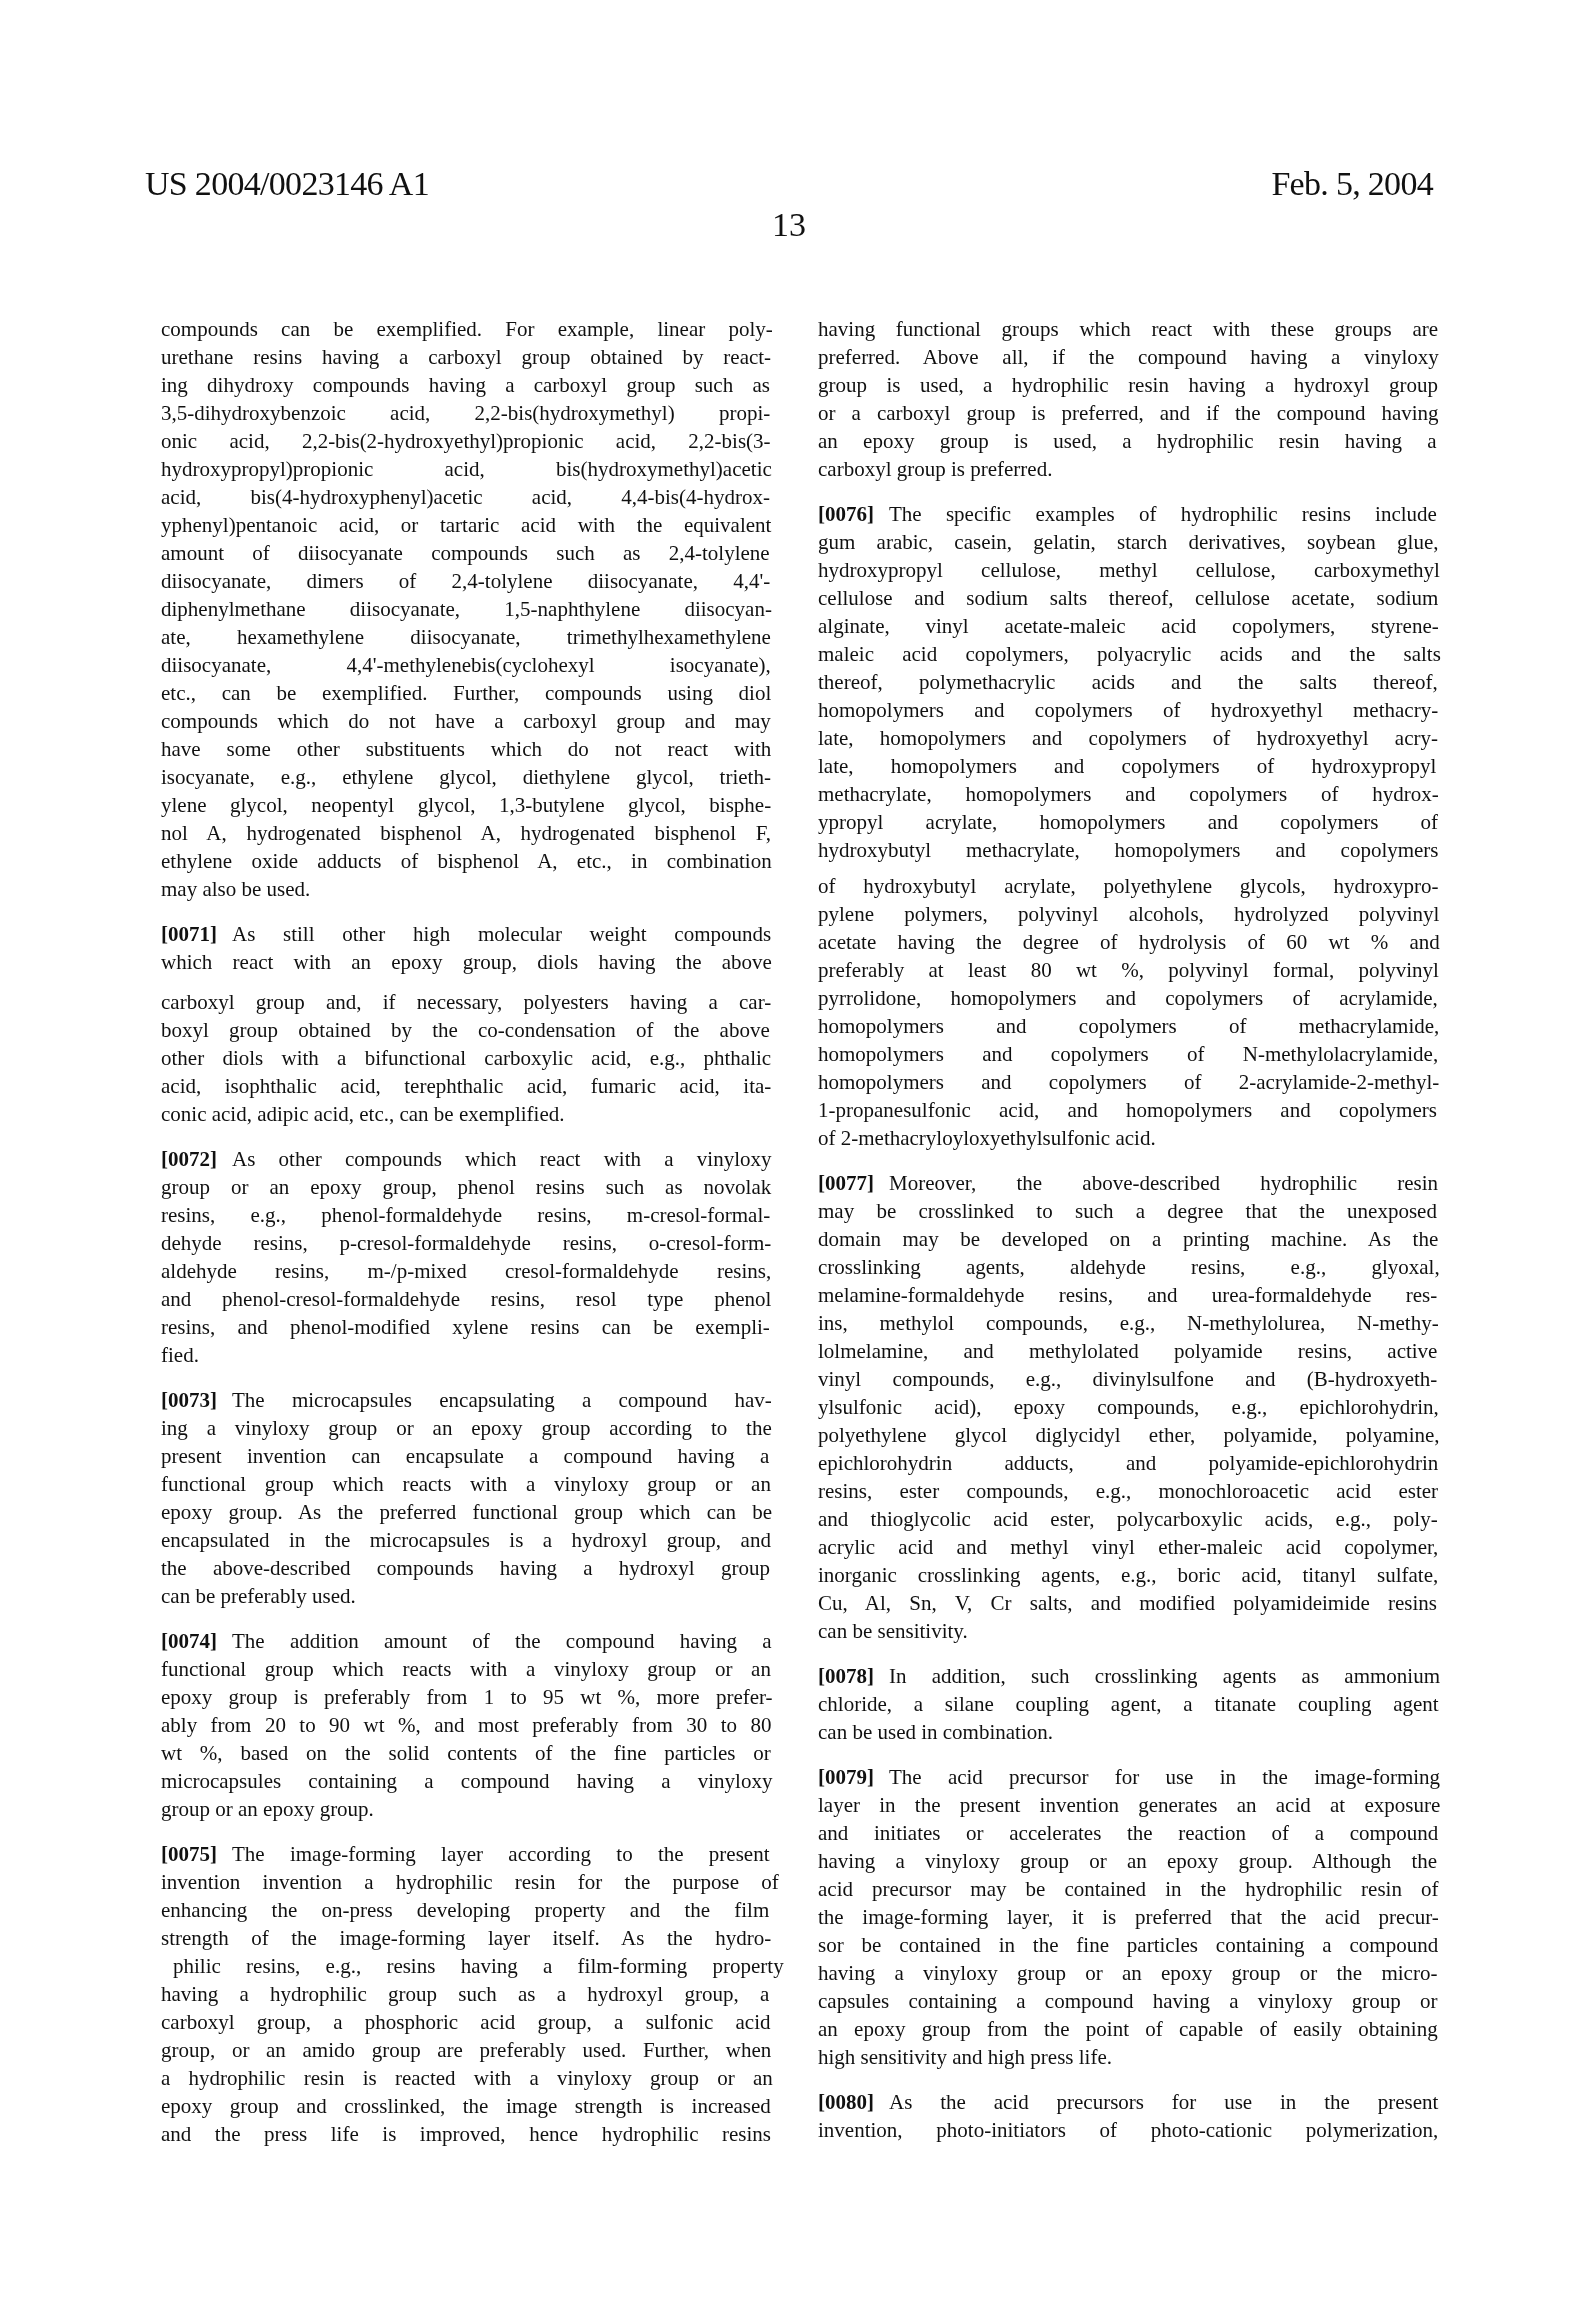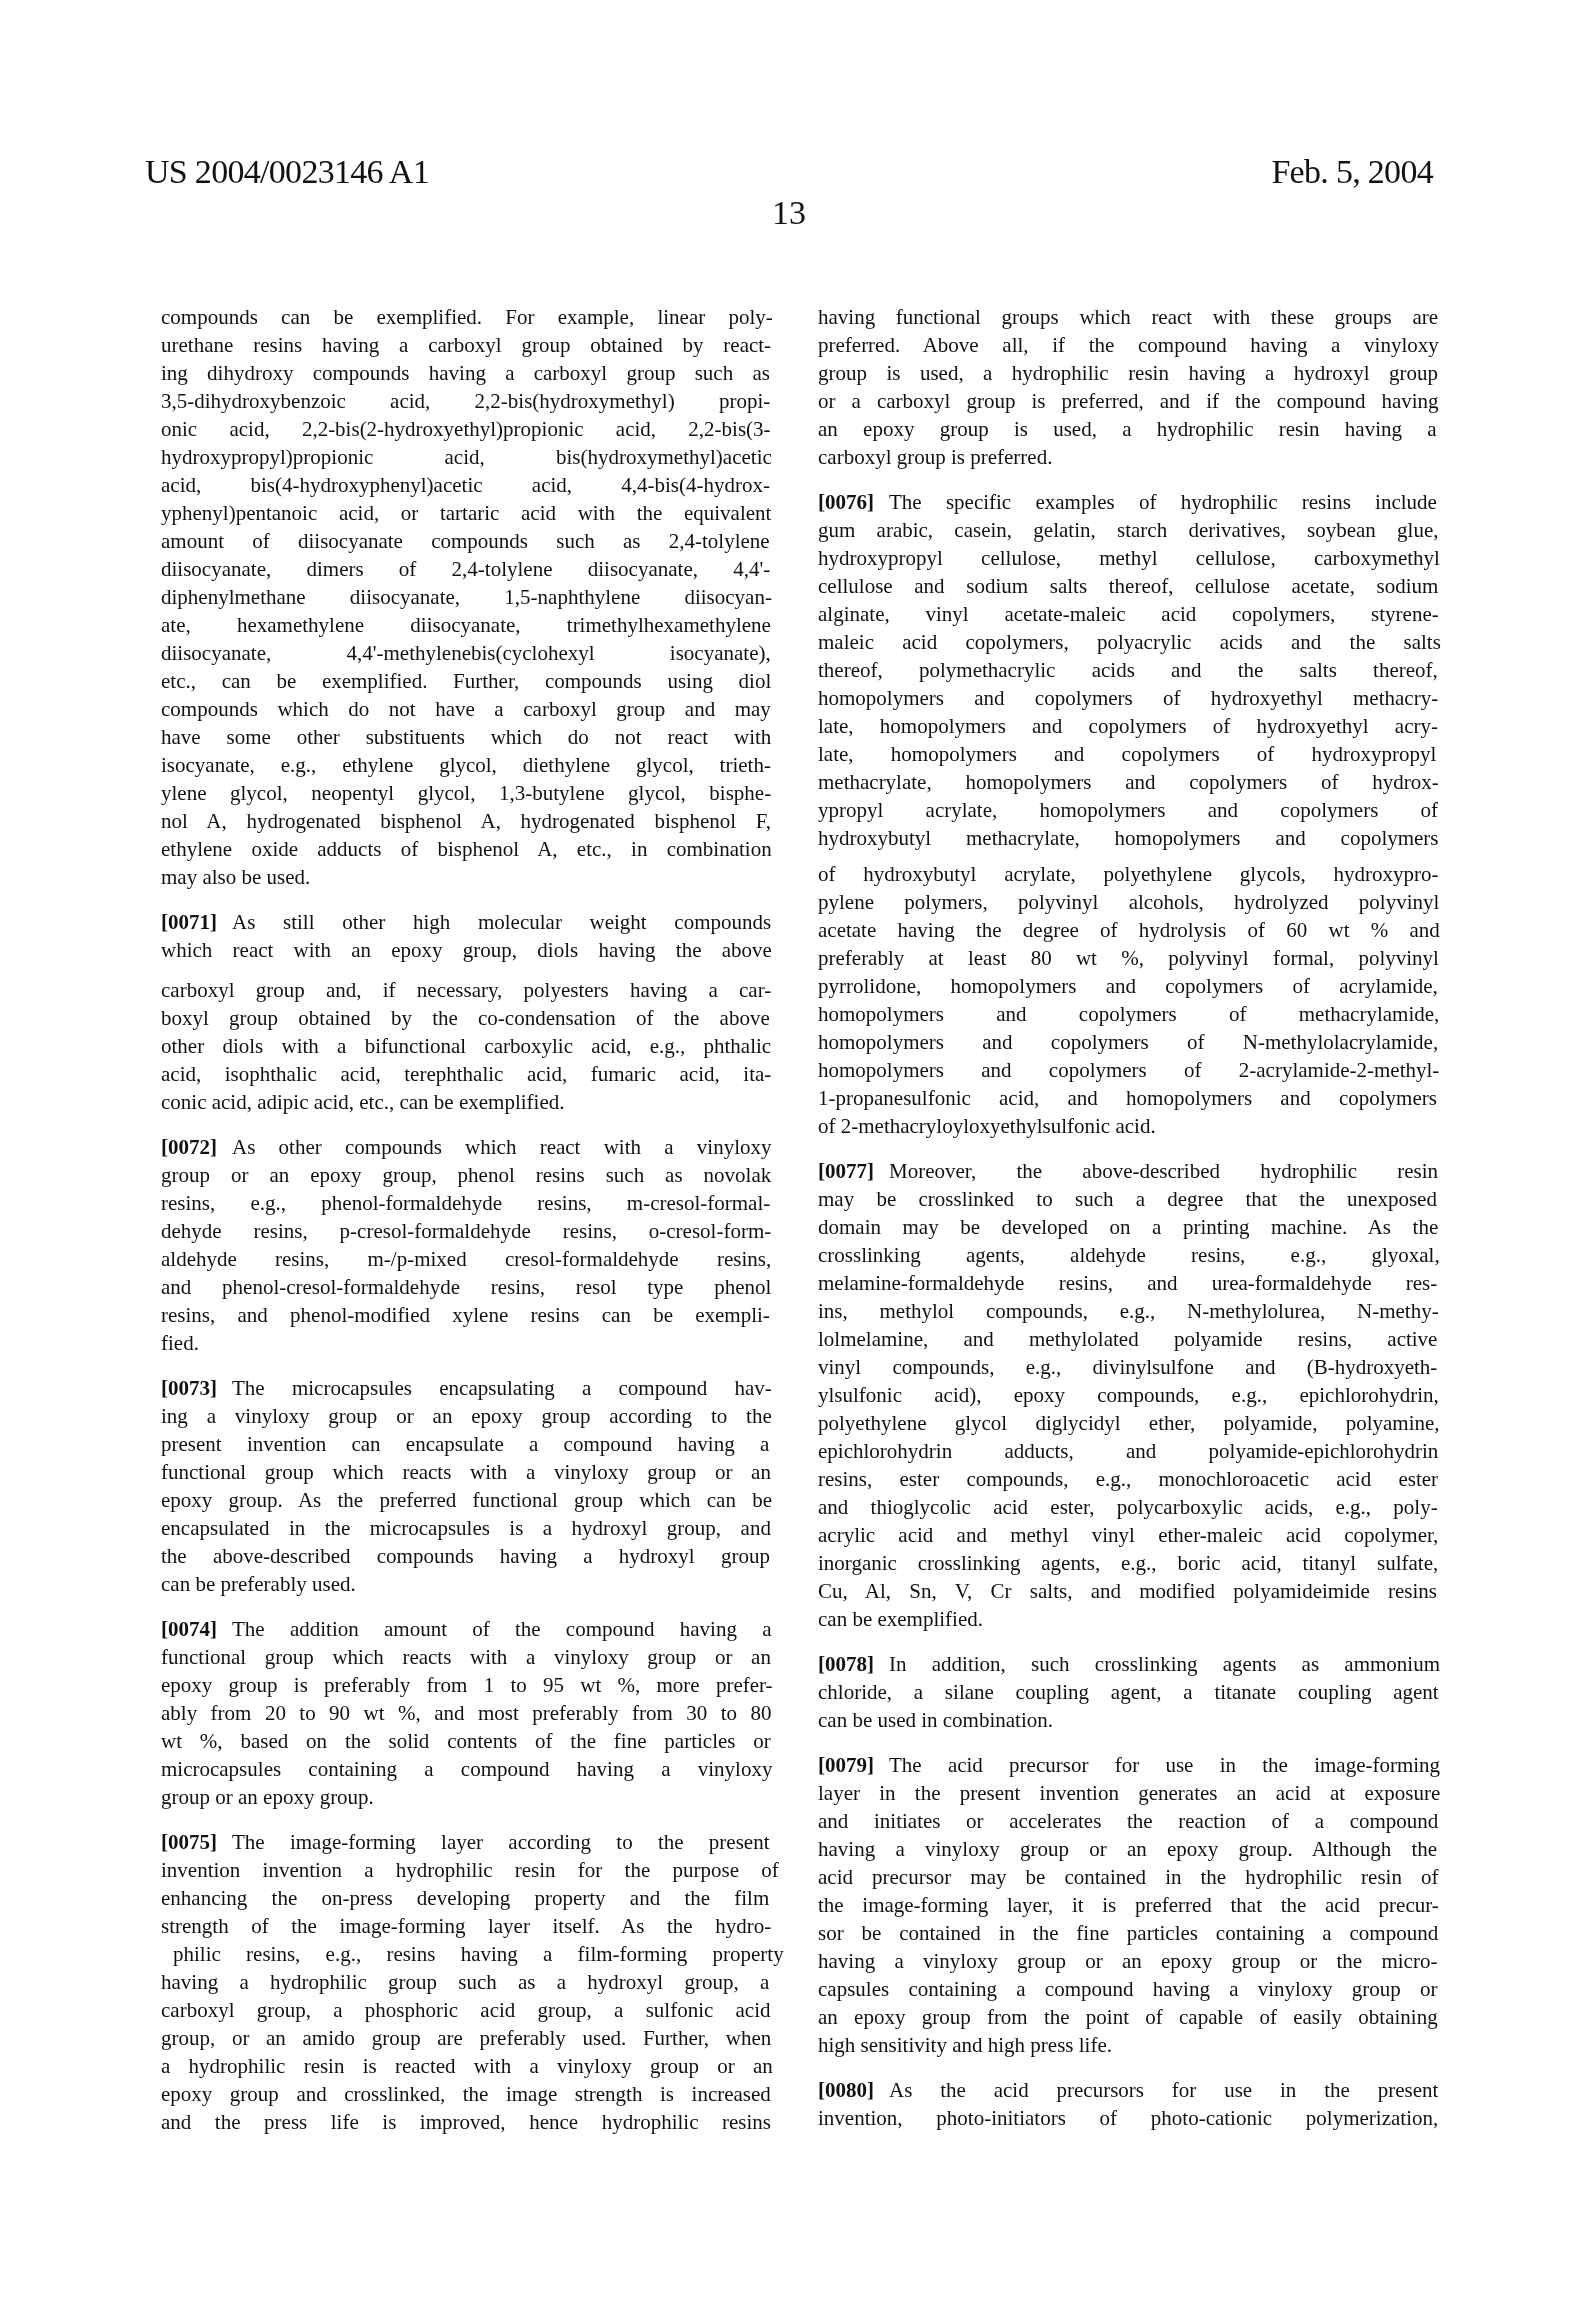--- a/index.html
+++ b/index.html
@@ -1,17 +1,17 @@
 <!DOCTYPE html>
 <html style="font-size:11px"><head>
 <meta charset="utf-8">
 <style>
   html, body { margin: 0; padding: 0; background: #ffffff; }
   body { width: 1578px; height: 2319px; position: relative; overflow: hidden; color: #111; }
-  .page { position: absolute; left: 0; top: 4px; width: 1578px; height: 1789px; text-decoration: underline; }
+  .page { position: absolute; left: 0; top: 16px; width: 1578px; height: 1789px; text-decoration: underline; }
   .hdr { position: absolute; font-family: "Liberation Serif", serif; font-size: 34px; line-height: 1; color: #111; }
   .hdr-left { left: 145px; top: 151px; letter-spacing: -0.7px; }
   .hdr-right { right: 145px; top: 151px; letter-spacing: -0.7px; }
   .hdr-num { left: 0; width: 1578px; text-align: center; top: 192px; }
   .col { position: absolute; top: 299px; width: 612px; font-family: "Liberation Serif", serif; font-size: 21px; line-height: 28px; }
   .col-left { left: 161px; }
   .col-right { left: 818px; width: 623px; }
   .line { display: block; white-space: nowrap; text-align: justify; text-align-last: justify; height: 28px; overflow: visible; }
   .line.last { text-align-last: left; }
   .para { margin: 0 0 17px 0; }
@@ -145,21 +145,21 @@
         <span class="line" style="display: block; text-align: left; text-align-last: left; word-spacing: 30px;"><span>lolmelamine, and methylolated polyamide resins, active</span> </span>
         <span class="line" style="display: block; text-align: left; text-align-last: left; word-spacing: 26px;"><span>vinyl compounds, e.g., divinylsulfone and (B-hydroxyeth-</span> </span>
         <span class="line" style="display: block; text-align: left; text-align-last: left; word-spacing: 27px;"><span>ylsulfonic acid), epoxy compounds, e.g., epichlorohydrin,</span> </span>
         <span class="line" style="display: block; text-align: left; text-align-last: left; word-spacing: 23px;"><span>polyethylene glycol diglycidyl ether, polyamide, polyamine,</span> </span>
         <span class="line" style="display: block; text-align: left; text-align-last: left; word-spacing: 47px;"><span>epichlorohydrin adducts, and polyamide-epichlorohydrin</span> </span>
         <span class="line" style="display: block; text-align: left; text-align-last: left; word-spacing: 22px;"><span>resins, ester compounds, e.g., monochloroacetic acid ester</span> </span>
         <span class="line" style="display: block; text-align: left; text-align-last: left; word-spacing: 17px;"><span>and thioglycolic acid ester, polycarboxylic acids, e.g., poly-</span> </span>
         <span class="line" style="display: block; text-align: left; text-align-last: left; word-spacing: 18px;"><span>acrylic acid and methyl vinyl ether-maleic acid copolymer,</span> </span>
         <span class="line" style="display: block; text-align: left; text-align-last: left; word-spacing: 15.6px;"><span>inorganic crosslinking agents, e.g., boric acid, titanyl sulfate,</span> </span>
         <span class="line" style="display: block; text-align: left; text-align-last: left; word-spacing: 13px;"><span>Cu, Al, Sn, V, Cr salts, and modified polyamideimide resins</span> </span>
-        <span class="line last" style="display: block; text-align: left; text-align-last: left;"><span>can be exemplified.</span> </span>
+        <span class="line last" style="display: block; text-align: left; text-align-last: left;"><span>can be sensitivity.</span> </span>
       </div>
       <div class="para">
         <span class="line" style="display: block; text-align: left; text-align-last: left; word-spacing: 20px;"><span class="pnum">[0078]</span><span>In addition, such crosslinking agents as ammonium</span> </span>
         <span class="line" style="display: block; text-align: left; text-align-last: left; word-spacing: 16.5px;"><span>chloride, a silane coupling agent, a titanate coupling agent</span> </span>
         <span class="line last" style="display: block; text-align: left; text-align-last: left;"><span>can be used in combination.</span> </span>
       </div>
       <div class="para">
         <span class="line" style="display: block; text-align: left; text-align-last: left; word-spacing: 21px;"><span class="pnum">[0079]</span><span>The acid precursor for use in the image-forming</span> </span>
         <span class="line" style="display: block; text-align: left; text-align-last: left; word-spacing: 14px;"><span>layer in the present invention generates an acid at exposure</span> </span>
         <span class="line" style="display: block; text-align: left; text-align-last: left; word-spacing: 20.4px;"><span>and initiates or accelerates the reaction of a compound</span> </span>

